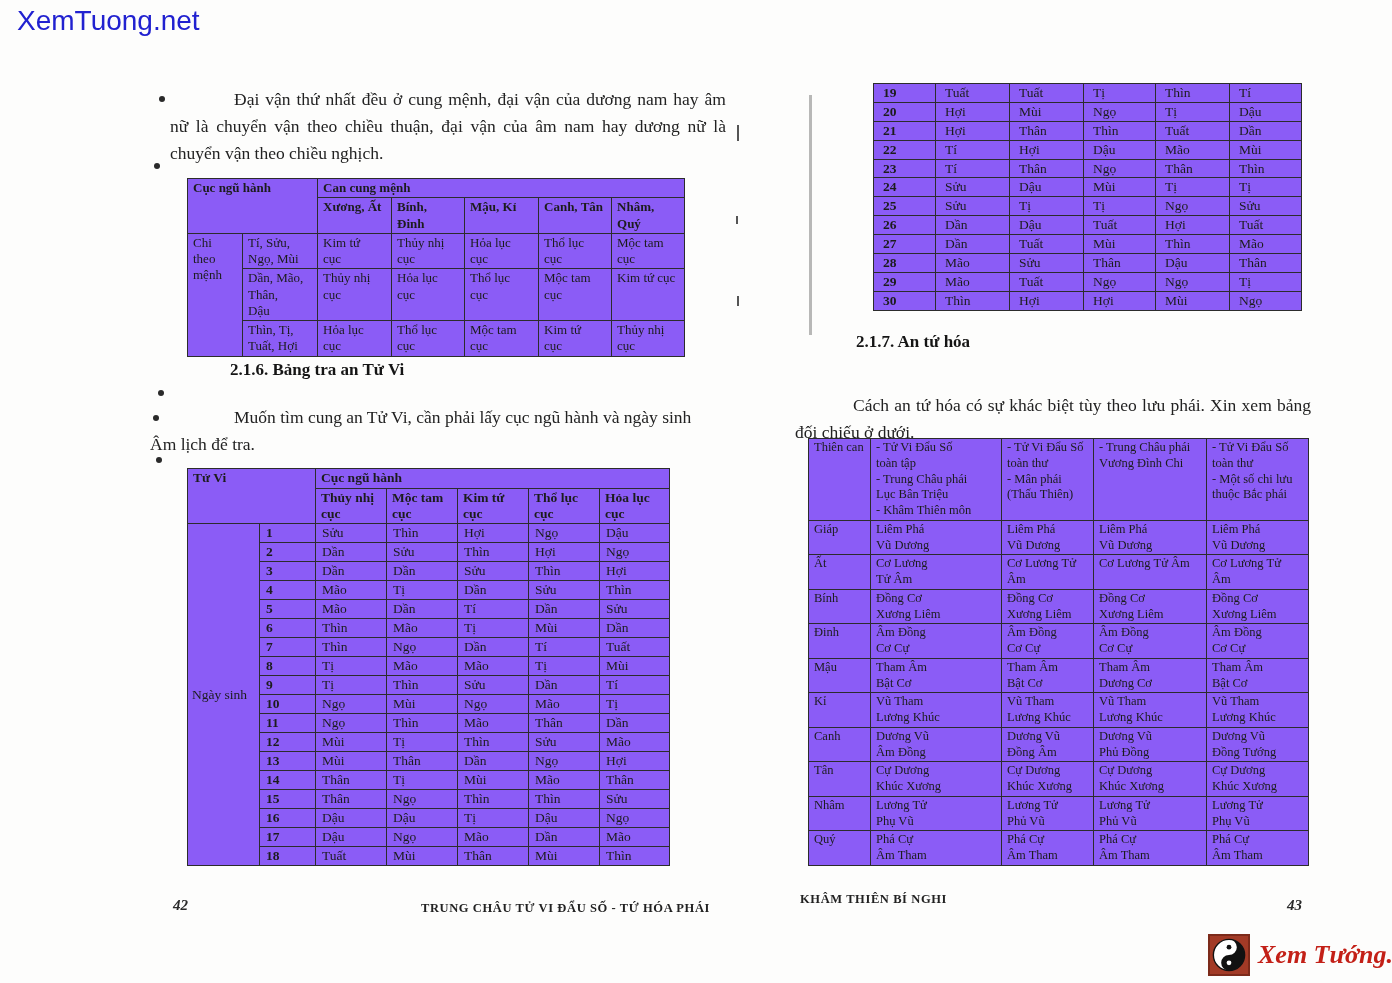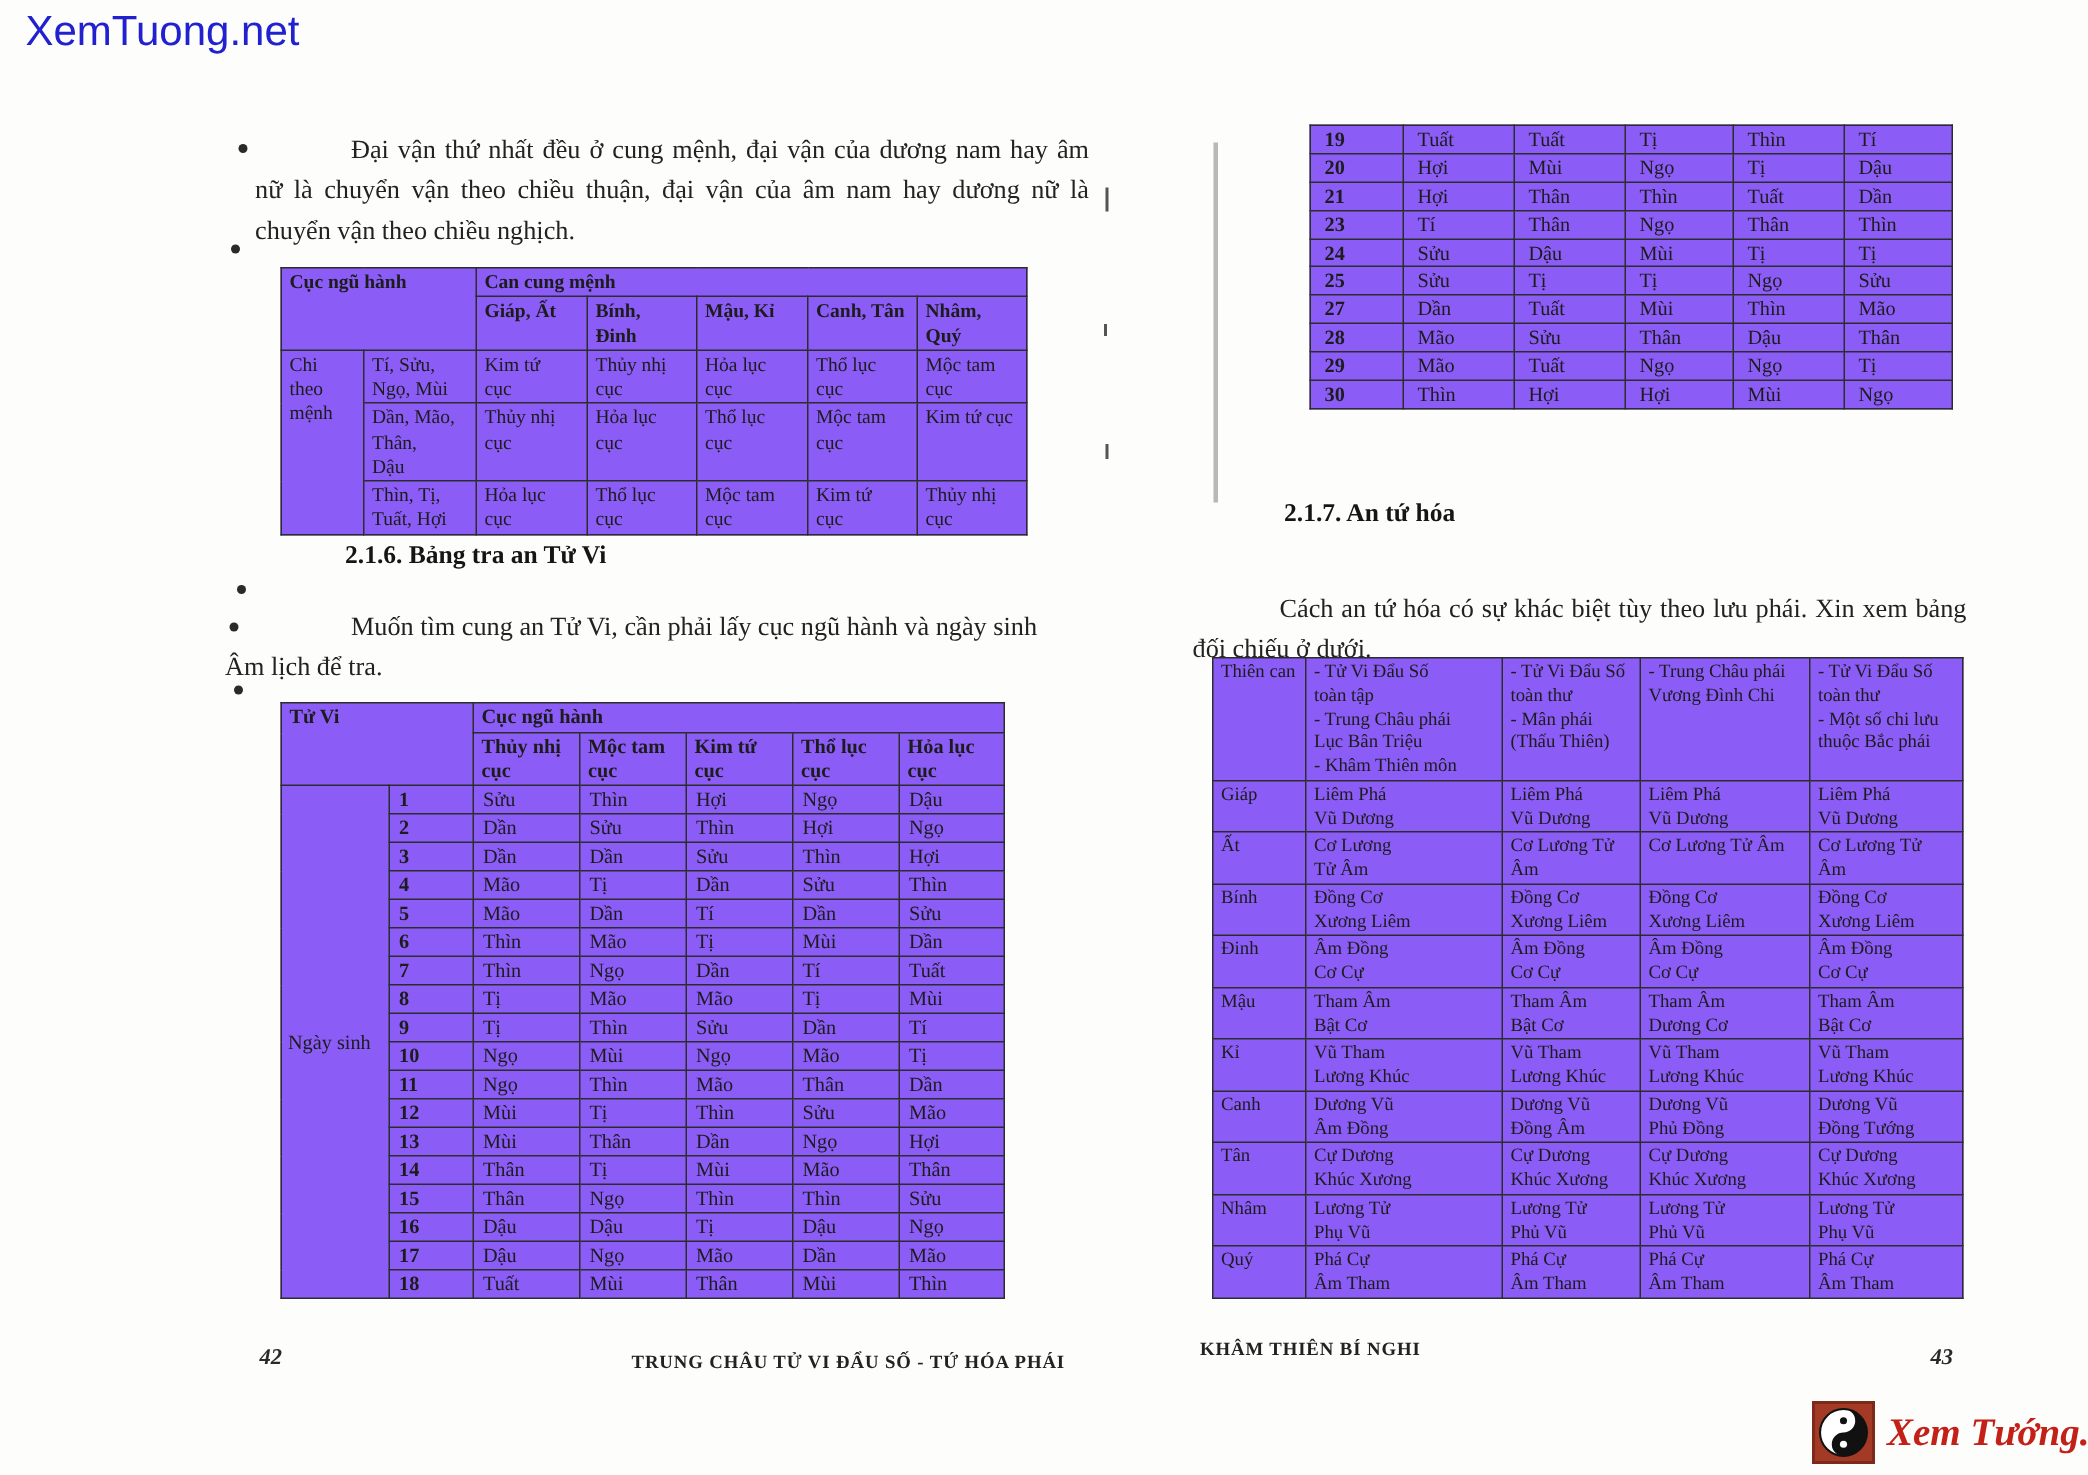--- a/index.html
+++ b/index.html
@@ -108,21 +108,21 @@
       <col style="width:74px">
       <col style="width:73px">
       <col style="width:73px">
     </colgroup>
   <thead>
     <tr>
       <th class="corner" colspan="2" rowspan="2">Cục ngũ hành</th>
       <th colspan="5">Can cung mệnh</th>
     </tr>
     <tr>
-      <th>Giáp, Ất</th>
+      <th>Xương, Ất</th>
       <th>Bính,
 Đinh</th>
       <th>Mậu, Kỉ</th>
       <th>Canh, Tân</th>
       <th>Nhâm,
 Quý</th>
     </tr>
   </thead>
   <tbody>
       <tr>
@@ -384,20 +384,28 @@
       </tr>
       <tr>
         <td>21</td>
         <td>Hợi</td>
         <td>Thân</td>
         <td>Thìn</td>
         <td>Tuất</td>
         <td>Dần</td>
       </tr>
       <tr>
+        <td>22</td>
+        <td>Tí</td>
+        <td>Hợi</td>
+        <td>Dậu</td>
+        <td>Mão</td>
+        <td>Mùi</td>
+      </tr>
+      <tr>
         <td>23</td>
         <td>Tí</td>
         <td>Thân</td>
         <td>Ngọ</td>
         <td>Thân</td>
         <td>Thìn</td>
       </tr>
       <tr>
         <td>24</td>
         <td>Sửu</td>
@@ -406,20 +414,28 @@
         <td>Tị</td>
         <td>Tị</td>
       </tr>
       <tr>
         <td>25</td>
         <td>Sửu</td>
         <td>Tị</td>
         <td>Tị</td>
         <td>Ngọ</td>
         <td>Sửu</td>
+      </tr>
+      <tr>
+        <td>26</td>
+        <td>Dần</td>
+        <td>Dậu</td>
+        <td>Tuất</td>
+        <td>Hợi</td>
+        <td>Tuất</td>
       </tr>
       <tr>
         <td>27</td>
         <td>Dần</td>
         <td>Tuất</td>
         <td>Mùi</td>
         <td>Thìn</td>
         <td>Mão</td>
       </tr>
       <tr>

